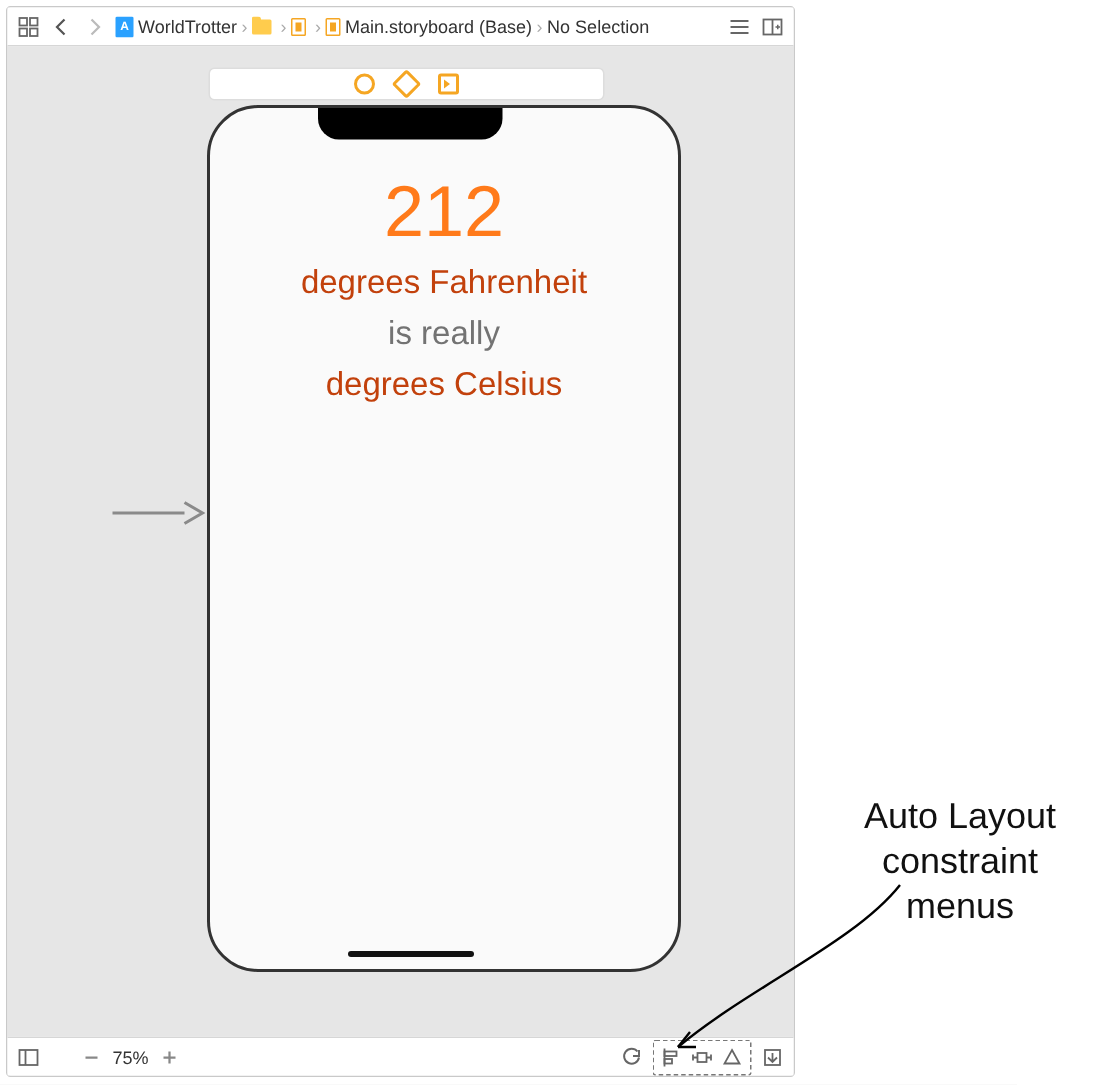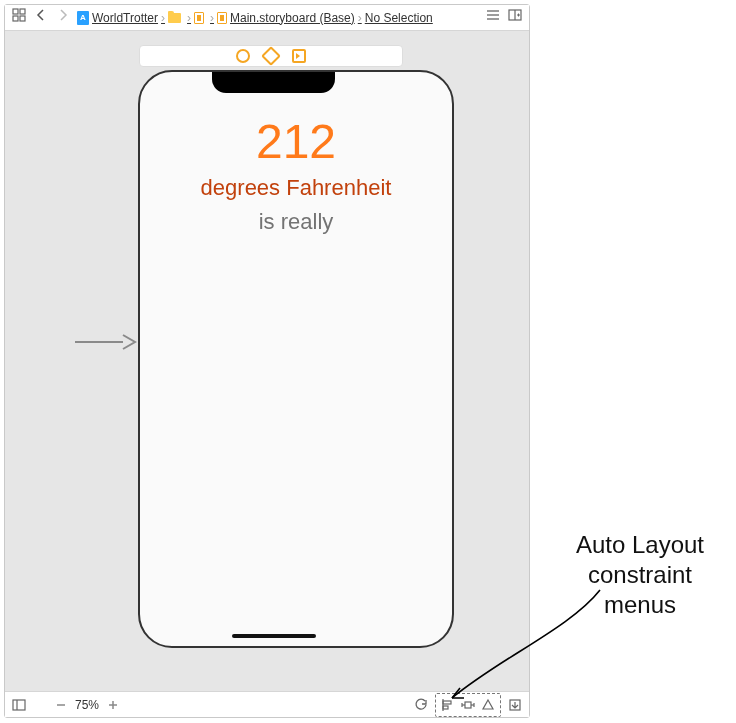--- a/index.html
+++ b/index.html
@@ -16,28 +16,27 @@
     width: 526px; height: 714px;
     border: 1px solid #c9c9c9;
     border-radius: 3px;
     background: #fff;
     display: flex; flex-direction: column;
   }
   
   .topbar {
     height: 26px;
     border-bottom: 1px solid #d6d6d6;
-    display: flex; 
+    display: flex; align-items: center;
     padding: 0 4px;
     gap: 2px;
     font-size: 12px;
     color: #333;
     background: #fff;
     flex-shrink: 0;
-    text-decoration: underline;
   }
   .tb-btn {
     width: 20px; height: 20px;
     display: flex; align-items: center; justify-content: center;
     color: #555;
     border-radius: 3px;
   }
   .tb-btn svg { display: block; }
   .crumbs {
     display: flex; align-items: center;
@@ -301,20 +300,21 @@
           <span class="sh-arrow"></span>
         </span>
     </div>
 
     <div class="phone">
       <div class="notch"></div>
       <div class="labels">
         <div class="lbl big">212</div>
         <div class="lbl med-orange">degrees Fahrenheit</div>
         <div class="lbl med-black">is really</div>
+        <div class="lbl med-orange">degrees Celsius</div>
       </div>
       <div class="homebar"></div>
     </div>
 
     <div class="entry-arrow">
       <svg width="64" height="22" viewBox="0 0 64 22">
           <g stroke="#8a8a8a" stroke-width="2" fill="none">
             <line x1="2" y1="11" x2="50" y2="11"></line>
             <path d="M50 4 L62 11 L50 18"></path>
           </g>

